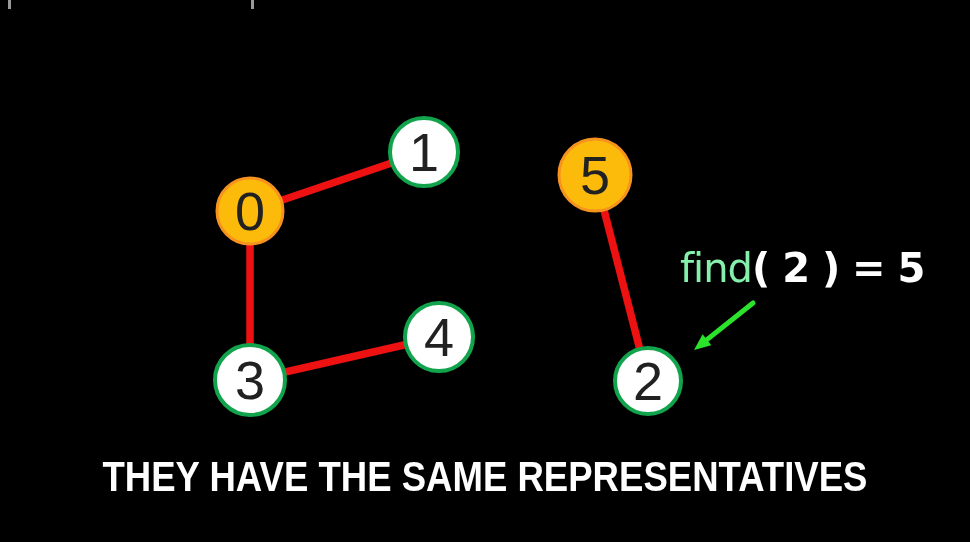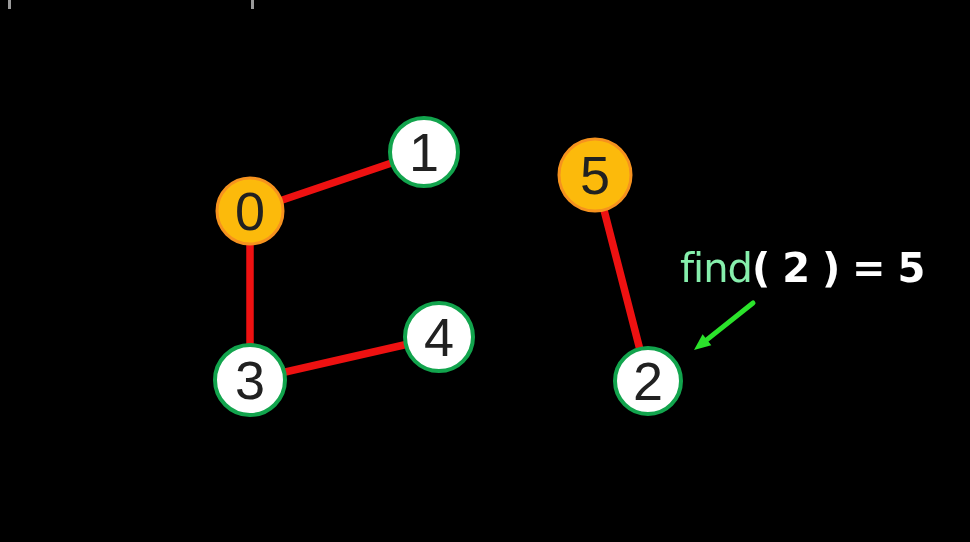--- a/index.html
+++ b/index.html
@@ -75,15 +75,18 @@
       <g>
         <circle cx="595" cy="175" r="36" fill="#fcba0b" stroke="#f6921e" stroke-width="3"></circle>
         <text x="595" y="175" dy="0.36em" text-anchor="middle" fill="#212121" font-size="54" font-family="&quot;Liberation Sans&quot;,&quot;DejaVu Sans&quot;,sans-serif">5</text>
       </g>
       <line x1="753" y1="303" x2="701.0394444780022" y2="344.3923069412525" stroke="#2be32b" stroke-width="5" stroke-linecap="round"></line>
       <polygon points="694,350 702.6000383860472,334.1873677156991 711.3349925265,345.1525229132887" fill="#2be32b"></polygon>
     </svg>
 
   <div class="annotation"><span class="fn" style="color: #86efac;">find</span><span class="rest" style="color: rgb(255, 255, 255);">( 2 ) = 5</span></div>
 
+  <div class="caption" style="color: rgb(255, 255, 255);">
+    <span class="inner">THEY HAVE THE SAME REPRESENTATIVES</span>
+  </div>
 <div class="artifact" style="left: 8px; top: 0px; width: 3px; height: 9px;"></div>
     <div class="artifact" style="left: 251px; top: 0px; width: 3px; height: 9px;"></div>
   </div>
 
 </body></html>

